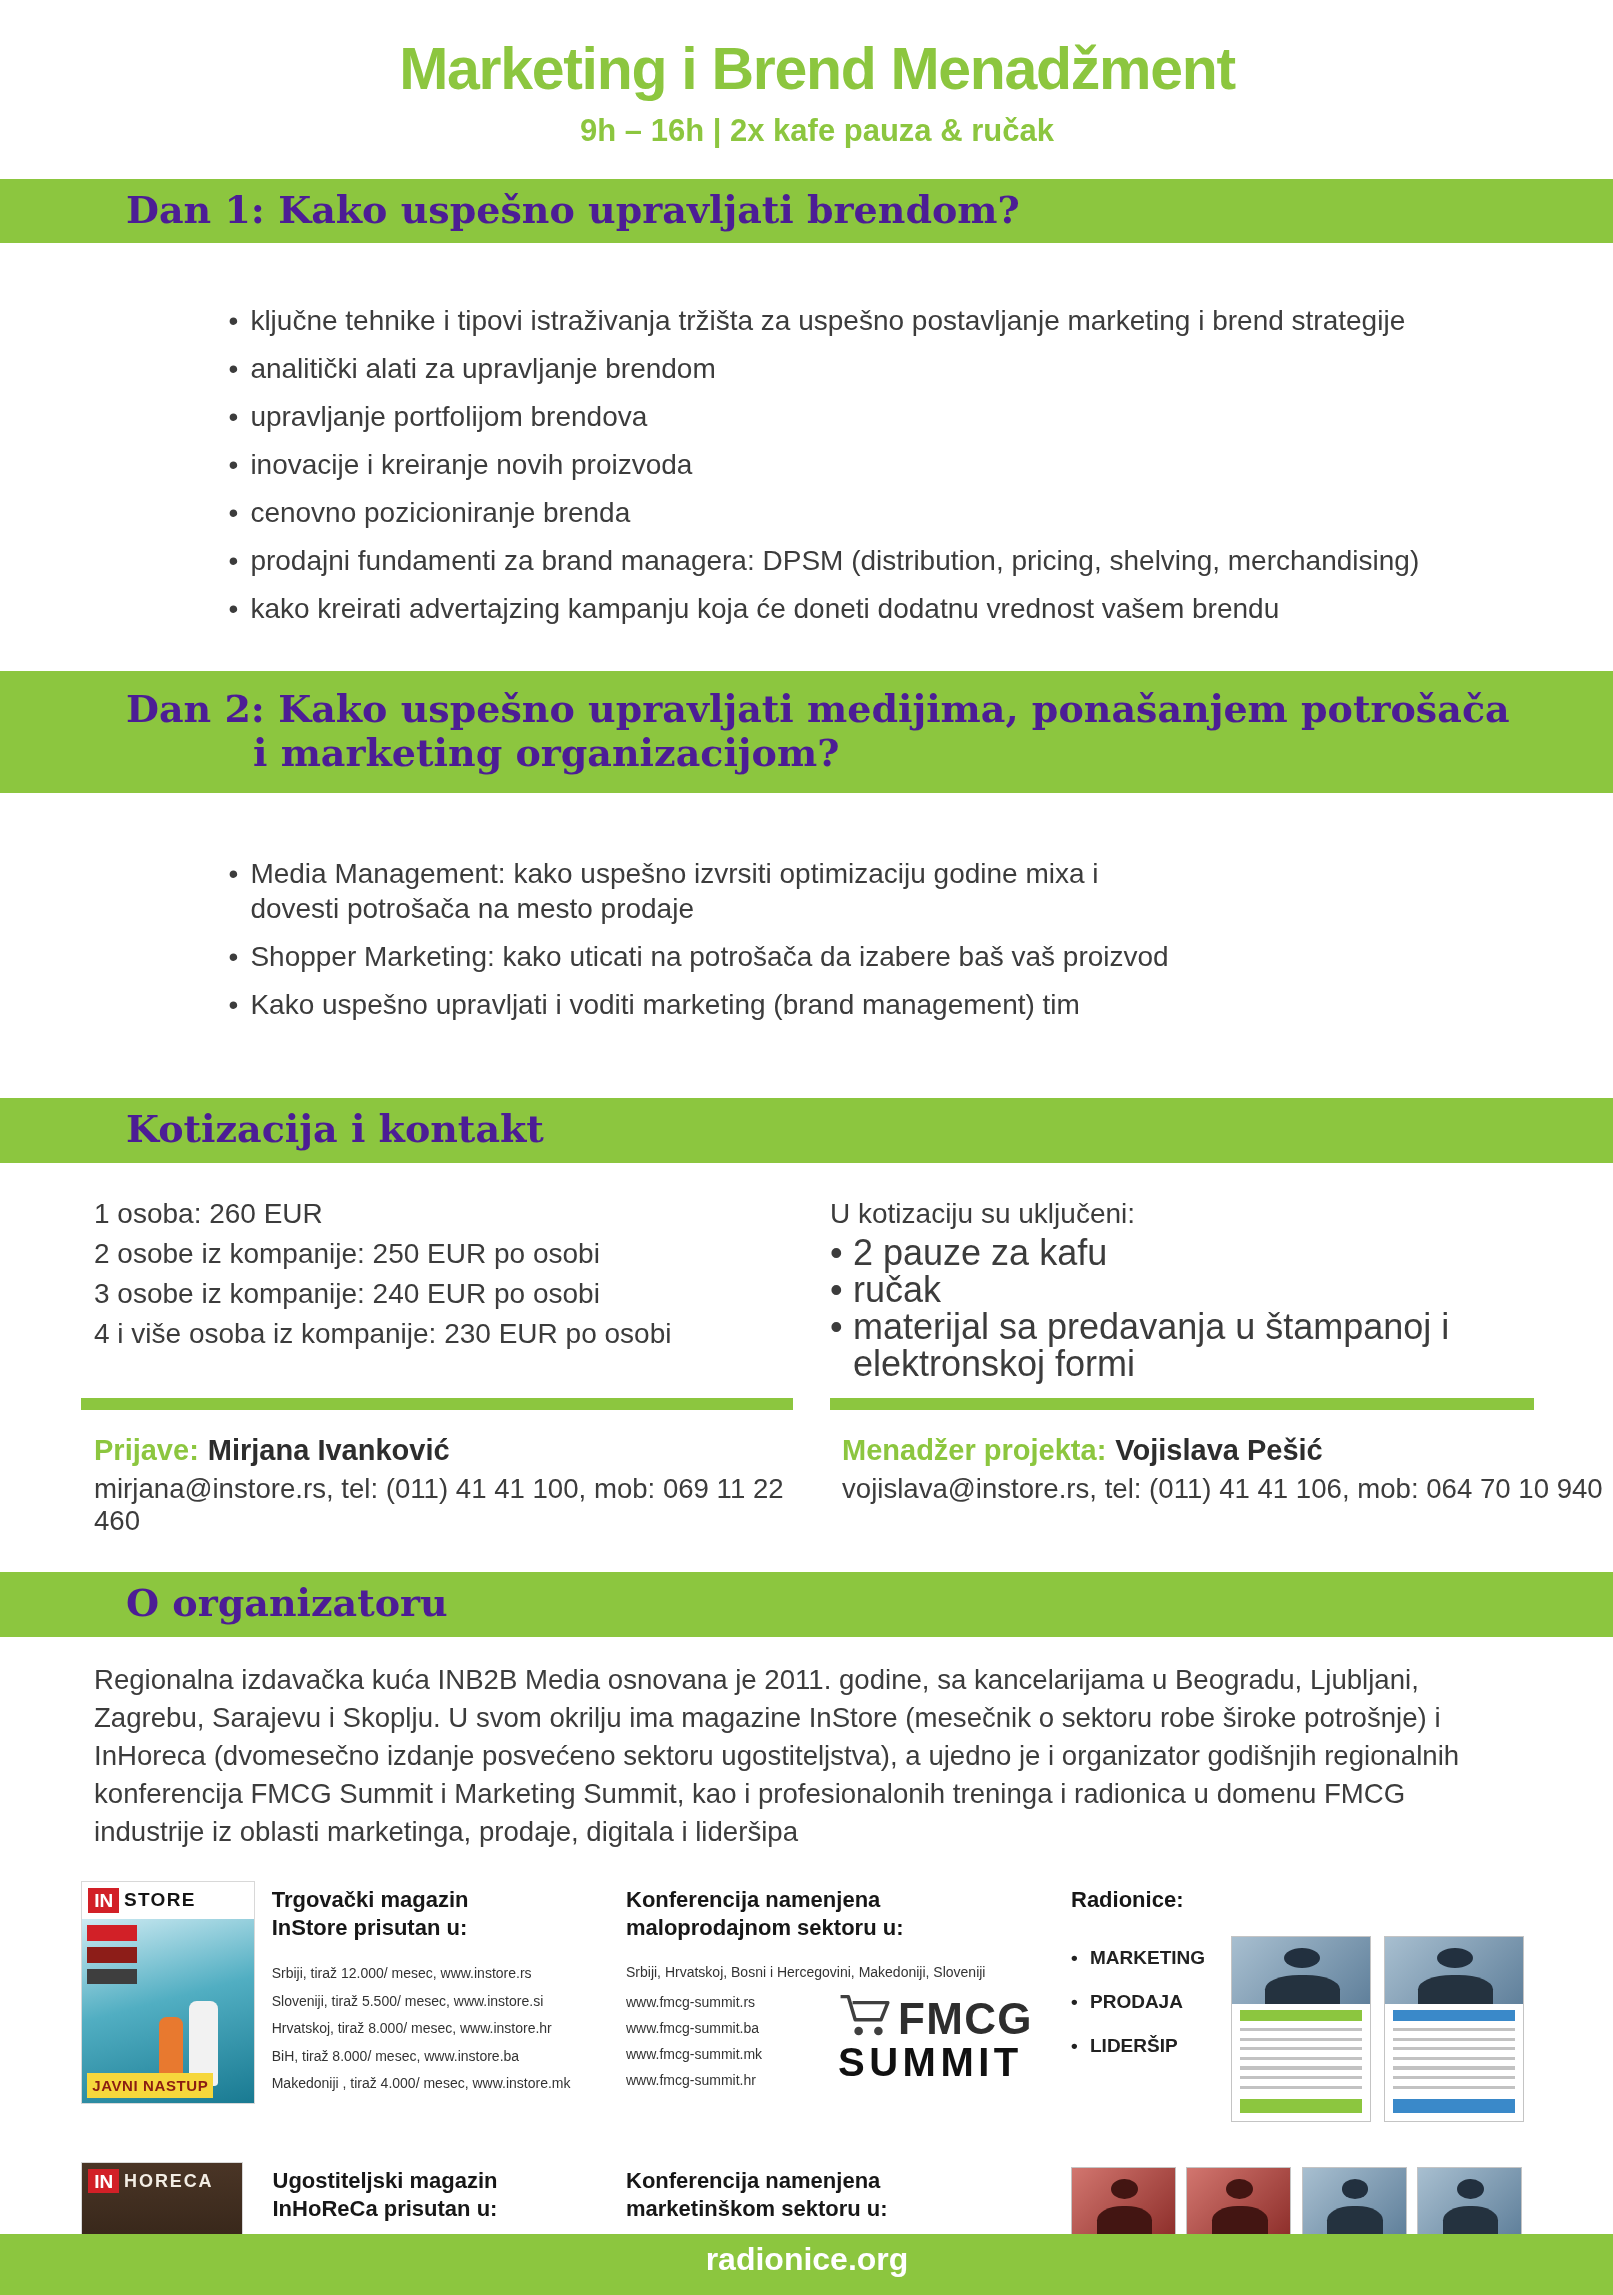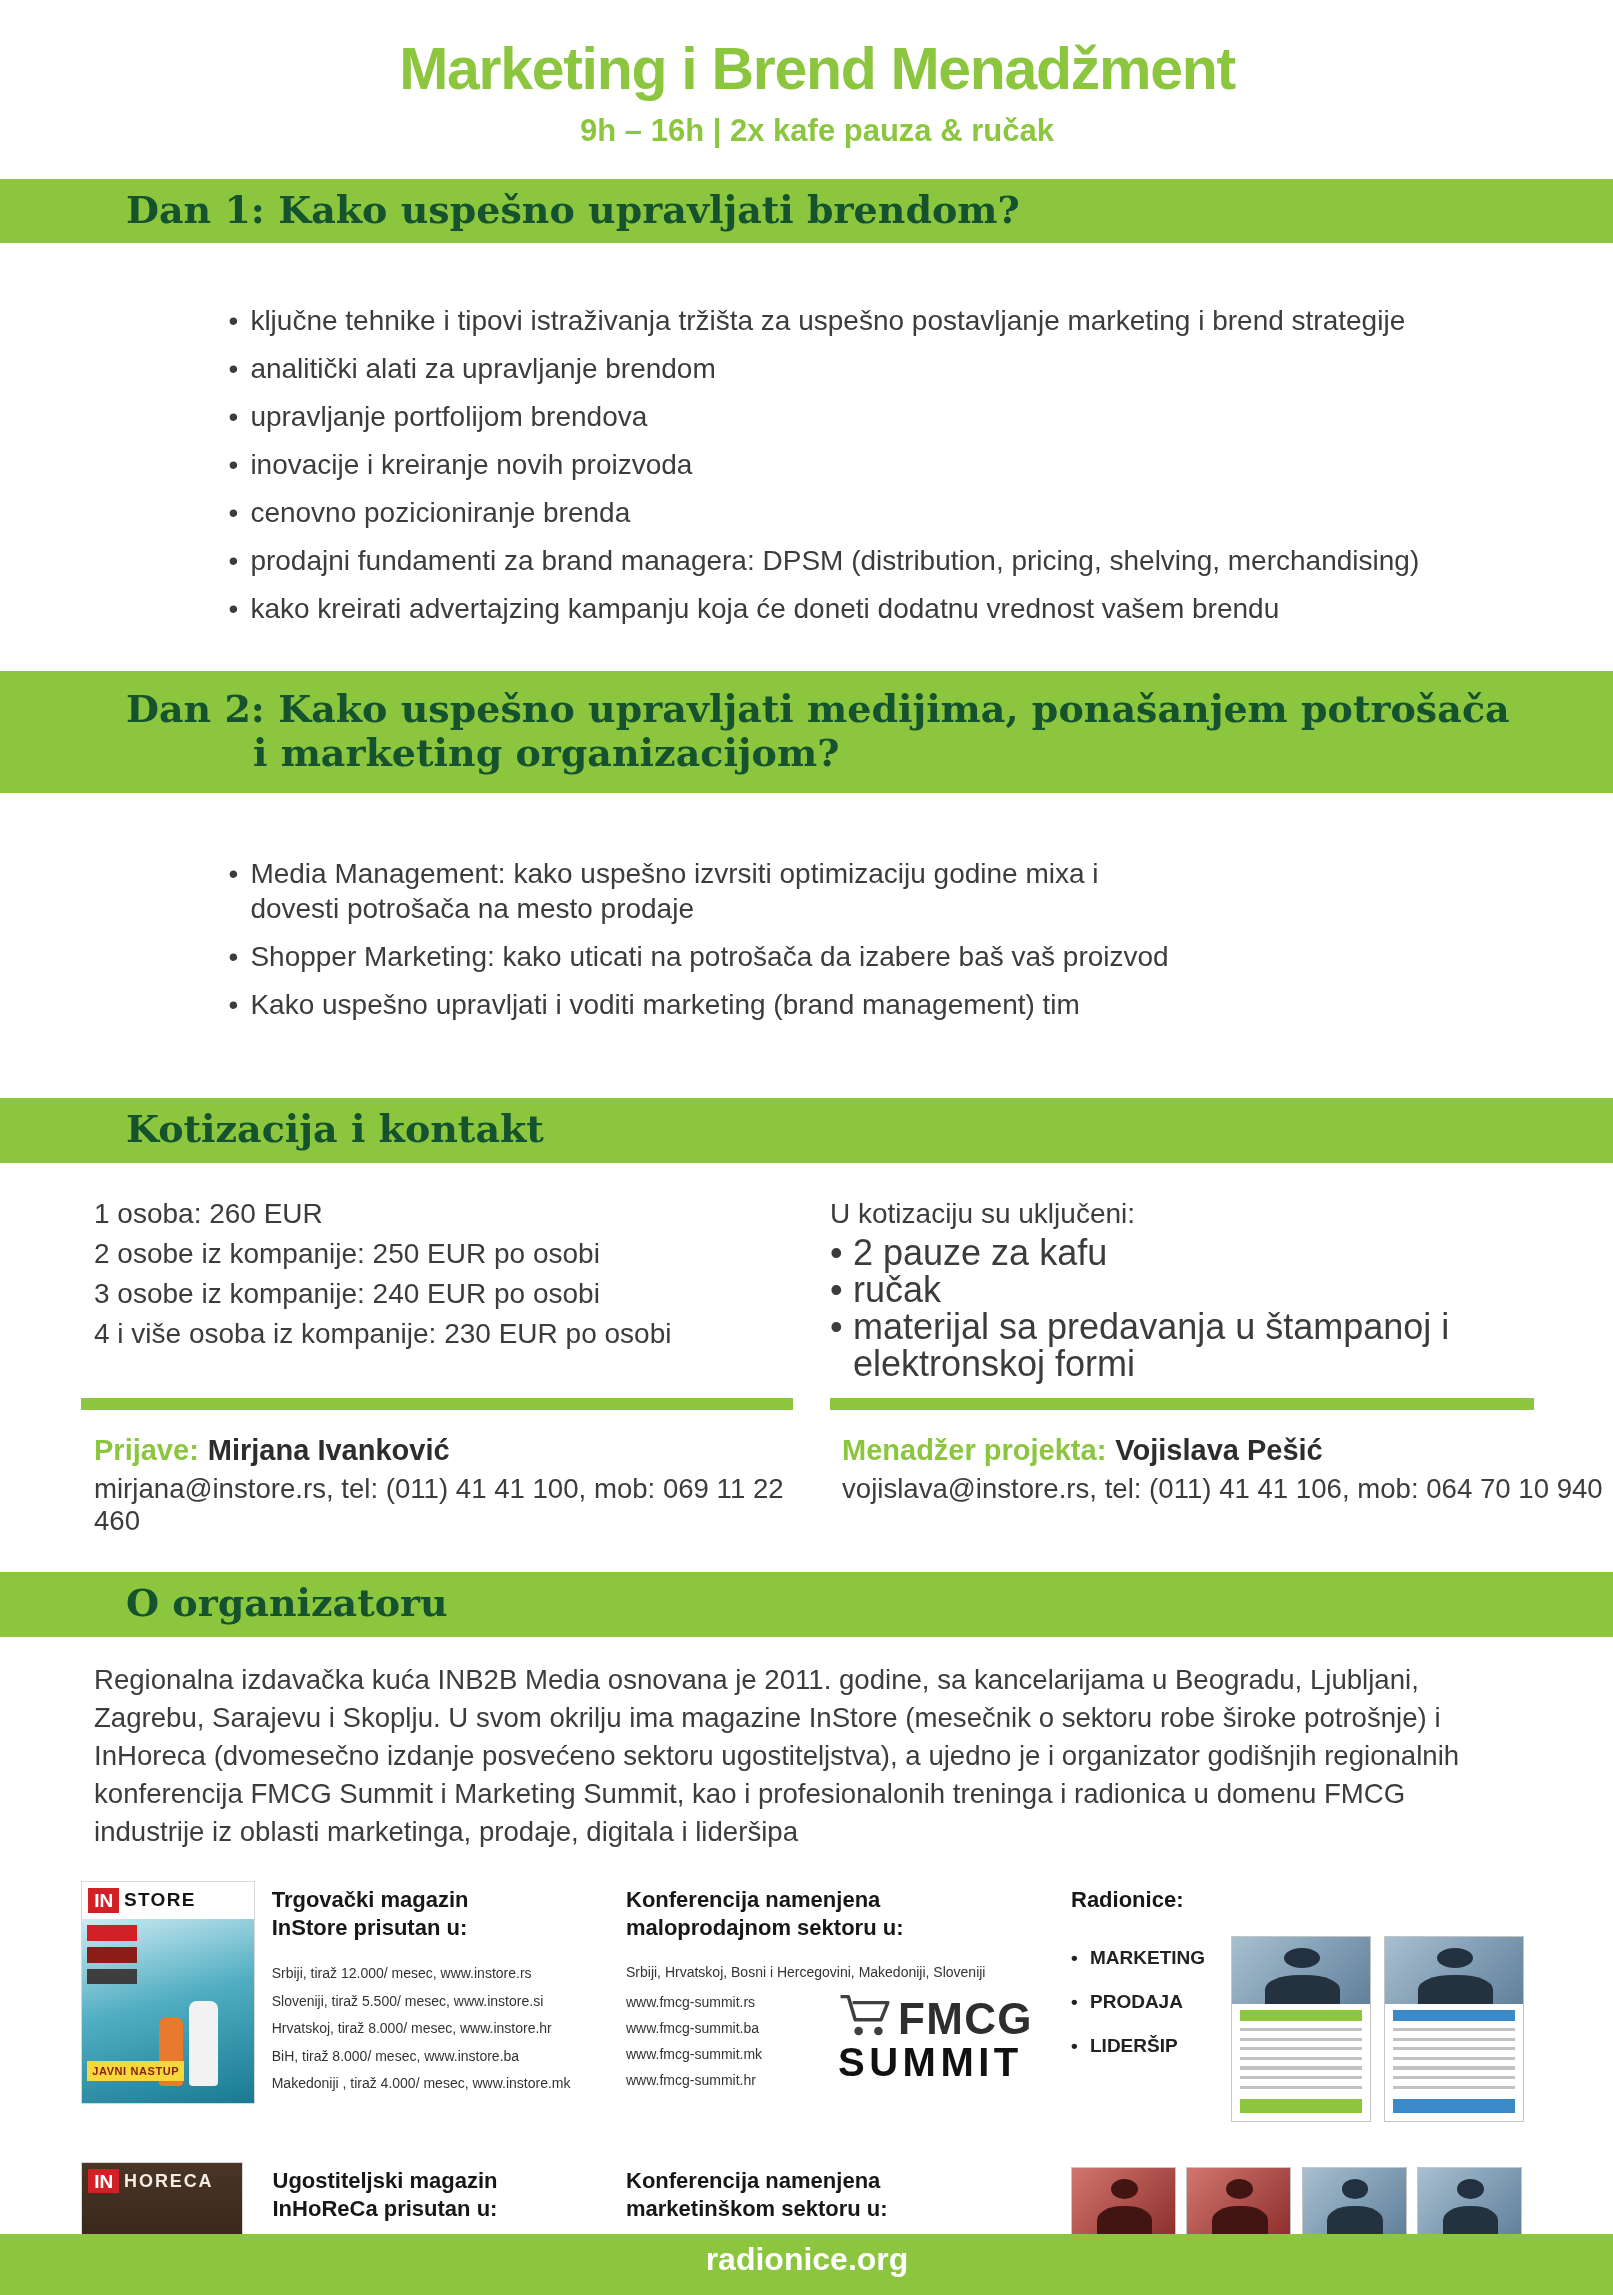--- a/index.html
+++ b/index.html
@@ -11,21 +11,21 @@
     color: #3c3c3c;
   }
 
   
   .header { padding-top: 35px; text-align: center; padding-left: 20px; }
   .title  { font-size: 59px; font-weight: 800; color: #8CC63F; letter-spacing: -1.3px; }
   .subtitle { margin-top: 10.3px; font-size: 31px; font-weight: 700; color: #8CC63F; }
 
   
   .banner {
-    background: #8CC63F; color: #14532d;
+    background: #8CC63F; color: #4c1d95;
     font-family: "DejaVu Serif", "Liberation Serif", serif;
     font-weight: 700; font-size: 38px; line-height: 1.16;
     padding: 9px 38px 11.5px 126px;
   }
   .banner--dan1 { margin-top: 29.5px; }
   .banner--dan2 { margin-top: 45px; padding-top: 15.4px; padding-bottom: 18px; }
   .banner--dan2 .line2 { display: block; padding-left: 127px; }
   .banner--kotizacija { margin-top: 76px; }
   .banner--organizator { margin-top: 35px; }
 
@@ -107,22 +107,22 @@
   .in-box { background: #D22027; color: #fff; font-weight: 800; font-size: 19px; padding: 2.6px 5.8px; line-height: 1; }
   .ci-store { margin-left: 5.1px; font-weight: 800; font-size: 19px; color: #141414; letter-spacing: 1.3px; }
   .ci-photo { position: absolute; top: 37px; left: 0; right: 0; bottom: 0;
               background: linear-gradient(165deg,#cdeaf2 0%,#51aec2 45%,#197a92 100%); }
   .ci-label { width: 50px; height: 15.4px; margin: 6.4px 0 0 5.1px; background: #D22027; }
   .ci-label--2 { background: #8d1d18; }
   .ci-label--3 { background: #3e3e3e; }
   .bottle { position: absolute; bottom: 16.7px; border-radius: 7.7px 7.7px 3.8px 3.8px; }
   .bottle--1 { right: 36px; width: 29.5px; height: 85px; background: #f2f2f2; }
   .bottle--2 { right: 71px; width: 24.4px; height: 69px; background: #e8792f; }
-  .ci-badge { position: absolute; left: 5.1px; bottom: 22px; background: #f6d73c; color: #8a1d12;
-              font-size: 11px; font-weight: 800; padding: 3.8px 5.1px; letter-spacing: 0.6px; }
+  .ci-badge { position: absolute; left: 5.1px; bottom: 5px; background: #f6d73c; color: #8a1d12;
+              font-size: 15px; font-weight: 800; padding: 3.8px 5.1px; letter-spacing: 0.6px; }
 
   .cover-inhoreca { width: 162px; height: 236px;
                     background: linear-gradient(#4a3526 0%, #2b1d12 55%, #17100a 100%); }
   .ch-masthead { height: 36px; display: flex; align-items: center; padding: 0 6.4px; }
   .ch-name { margin-left: 5.1px; font-weight: 800; font-size: 18px; color: #f3ede4; letter-spacing: 1.9px; }
   .utensils { position: absolute; left: 50%; top: 56%; transform: translate(-50%,-50%);
               width: 96px; height: 141px; }
 
   
   .fmcg-logo { margin-left: 0; margin-top: 1.3px; }

